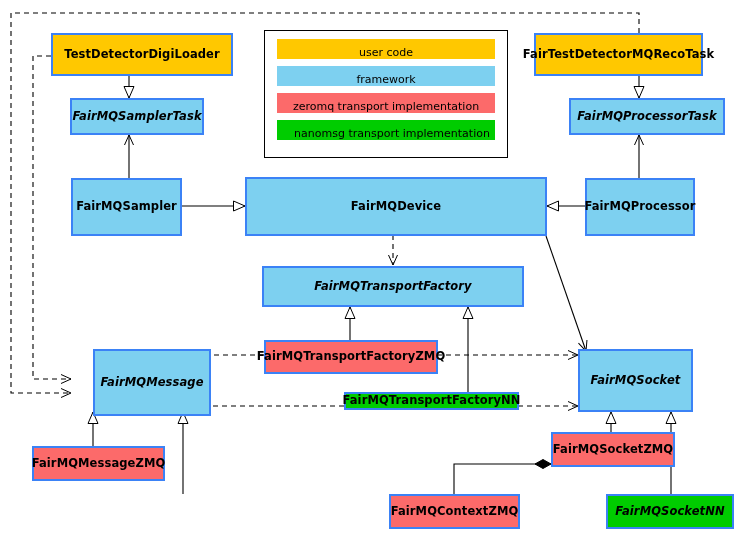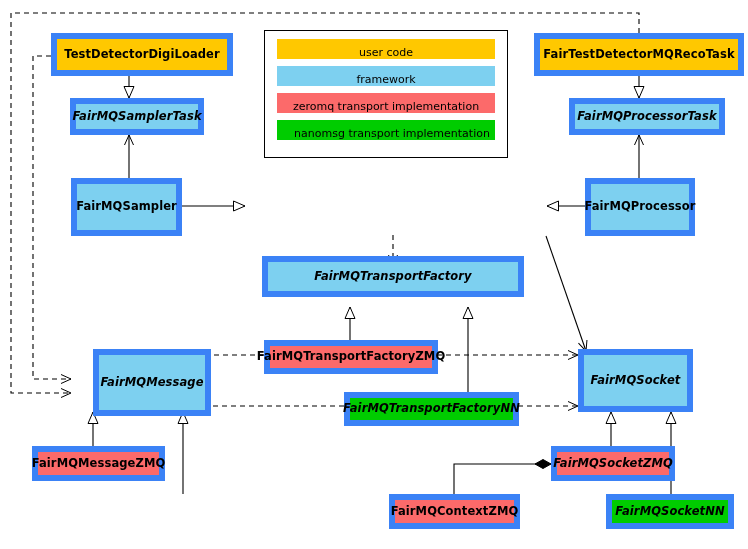--- a/index.html
+++ b/index.html
@@ -21,21 +21,21 @@
     position: absolute;
     left: 0;
     top: 0;
     width: 748px;
     height: 549px;
     pointer-events: none;
   }
   .node {
     position: absolute;
     box-sizing: border-box;
-    border: 6px solid #3b82f6;
+    border: 2px solid #3b82f6;
     display: flex;
     align-items: center;
     justify-content: center;
     text-align: center;
     font-size: 11.5px;
     font-weight: bold;
     color: #000000;
     line-height: 1.15;
     letter-spacing: 0.1px;
     z-index: 3;
@@ -147,43 +147,44 @@
     <div class="legend-row" style="background:#fc6a6a;">
       <span>zeromq transport implementation</span>
     </div>
     <div class="legend-row" style="background:#00cc00;padding-left:12px;">
       <span>nanomsg transport implementation</span>
     </div>
   </div>
 
   <div class="node fill-user" style="left:51px; top:33px; width:182px; height:43px;">TestDetectorDigiLoader</div>
 
-  <div class="node fill-user" style="left:534px; top:33px; width:210px; height:43px;">FairTestDetectorMQRecoTask</div>
+  <div class="node fill-user" style="left:534px; top:33px; width:169px; height:43px;">FairTestDetectorMQRecoTask</div>
 
   <div class="node fill-fw abstract" style="left:70px; top:98px; width:134px; height:37px;">FairMQSamplerTask</div>
 
   <div class="node fill-fw abstract" style="left:569px; top:98px; width:156px; height:37px;">FairMQProcessorTask</div>
 
   <div class="node fill-fw" style="left:71px; top:178px; width:111px; height:58px;">FairMQSampler</div>
 
+  <div class="node fill-fw" style="left:245px; top:177px; width:302px; height:59px;">FairMQDevice</div>
 
   <div class="node fill-fw" style="left:585px; top:178px; width:110px; height:58px;">FairMQProcessor</div>
 
-  <div class="node fill-fw abstract" style="left:262px; top:256px; width:262px; height:41px;">FairMQTransportFactory</div>
+  <div class="node fill-fw abstract" style="left:262px; top:266px; width:262px; height:41px;">FairMQTransportFactory</div>
 
   <div class="node fill-zmq" style="left:264px; top:340px; width:174px; height:34px;">FairMQTransportFactoryZMQ</div>
 
-  <div class="node fill-nn" style="left:344px; top:392px; width:175px; height:34px;font-style:italic;">FairMQTransportFactoryNN</div>
+  <div class="node fill-nn" style="left:344px; top:392px; width:175px; height:18px;">FairMQTransportFactoryNN</div>
 
   <div class="node fill-fw abstract" style="left:93px; top:349px; width:118px; height:67px;">FairMQMessage</div>
 
   <div class="node fill-fw abstract" style="left:578px; top:349px; width:115px; height:63px;">FairMQSocket</div>
 
   <div class="node fill-zmq" style="left:32px; top:446px; width:133px; height:35px;">FairMQMessageZMQ</div>
 
 
-  <div class="node fill-zmq" style="left:551px; top:446px; width:124px; height:35px;font-style:italic;">FairMQSocketZMQ</div>
+  <div class="node fill-zmq" style="left:551px; top:432px; width:124px; height:35px;">FairMQSocketZMQ</div>
 
   <div class="node fill-nn" style="left:606px; top:494px; width:128px; height:35px;font-style:italic;">FairMQSocketNN</div>
 
   <div class="node fill-zmq" style="left:389px; top:494px; width:131px; height:35px;">FairMQContextZMQ</div>
 
 </div>
 
 </body></html>

